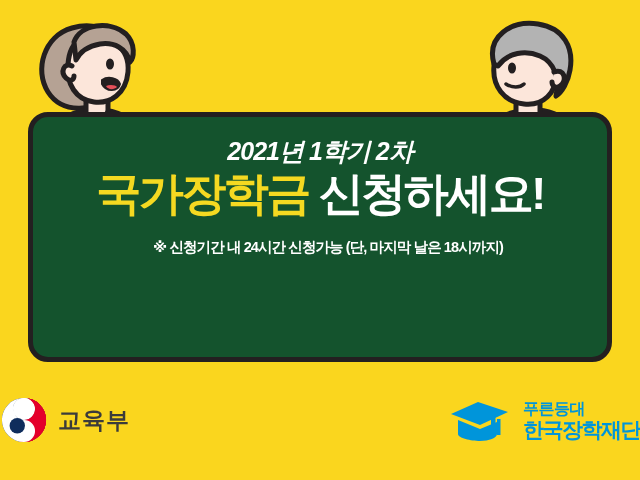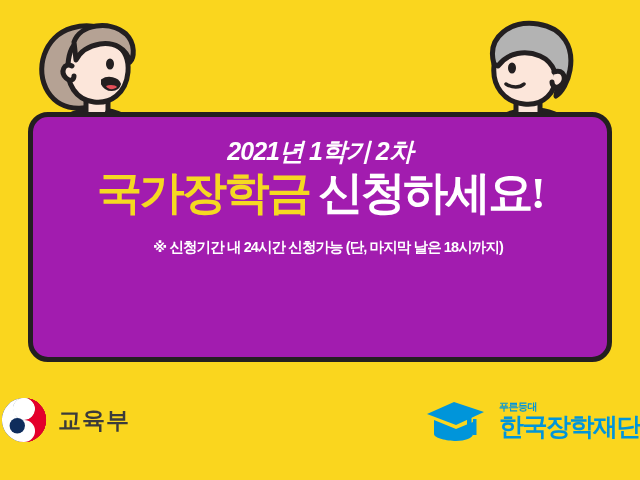--- a/index.html
+++ b/index.html
@@ -31,21 +31,21 @@
   .char-left  { left: 14px; }
   .char-right { right: 14px; }
 
   
   #board {
     position: absolute;
     left: 28px;
     top: 112px;
     width: 584px;
     height: 250px;
-    background: #a21caf;
+    background: #14532d;
     border: 5px solid #231f20;
     border-radius: 20px;
     box-sizing: border-box;
     z-index: 3;
     display: flex;
     flex-direction: column;
     align-items: center;
     justify-content: flex-start;
     padding-top: 22px;
   }
@@ -61,21 +61,20 @@
     white-space: nowrap;
   }
 
   .line-headline {
     font-size: 45px;
     font-weight: bold;
     letter-spacing: -2.5px;
     line-height: 1.06;
     margin: 0 0 2px 0;
     white-space: nowrap;
-    font-family: Liberation Serif, serif;
   }
   .hl-yellow { color: #f5d921; }
   .hl-white  { color: #ffffff; }
 
   .line-dates {
     color: #ffffff;
     font-size: 33px;
     font-weight: bold;
     font-style: italic;
     letter-spacing: -1.5px;
@@ -130,28 +129,28 @@
   }
   .ksaf-text-wrap {
     display: flex;
     flex-direction: column;
     align-items: flex-start;
     line-height: 1;
     margin-left: 2px;
   }
   .ksaf-small {
     color: #0095da;
-    font-size: 10px;
+    font-size: 16px;
     font-weight: bold;
     letter-spacing: -0.5px;
     margin-bottom: 2px;
   }
   .ksaf-main {
     color: #0095da;
-    font-size: 25px;
+    font-size: 21px;
     font-weight: bold;
     letter-spacing: -1.5px;
   }
 </style>
 </head>
 <body>
 
 <div id="banner">
 
   <div class="character char-left">

